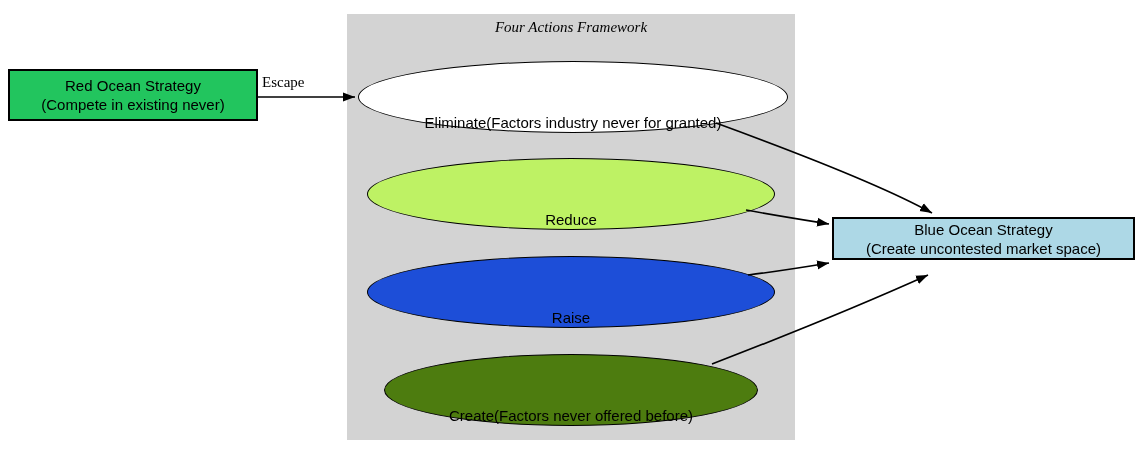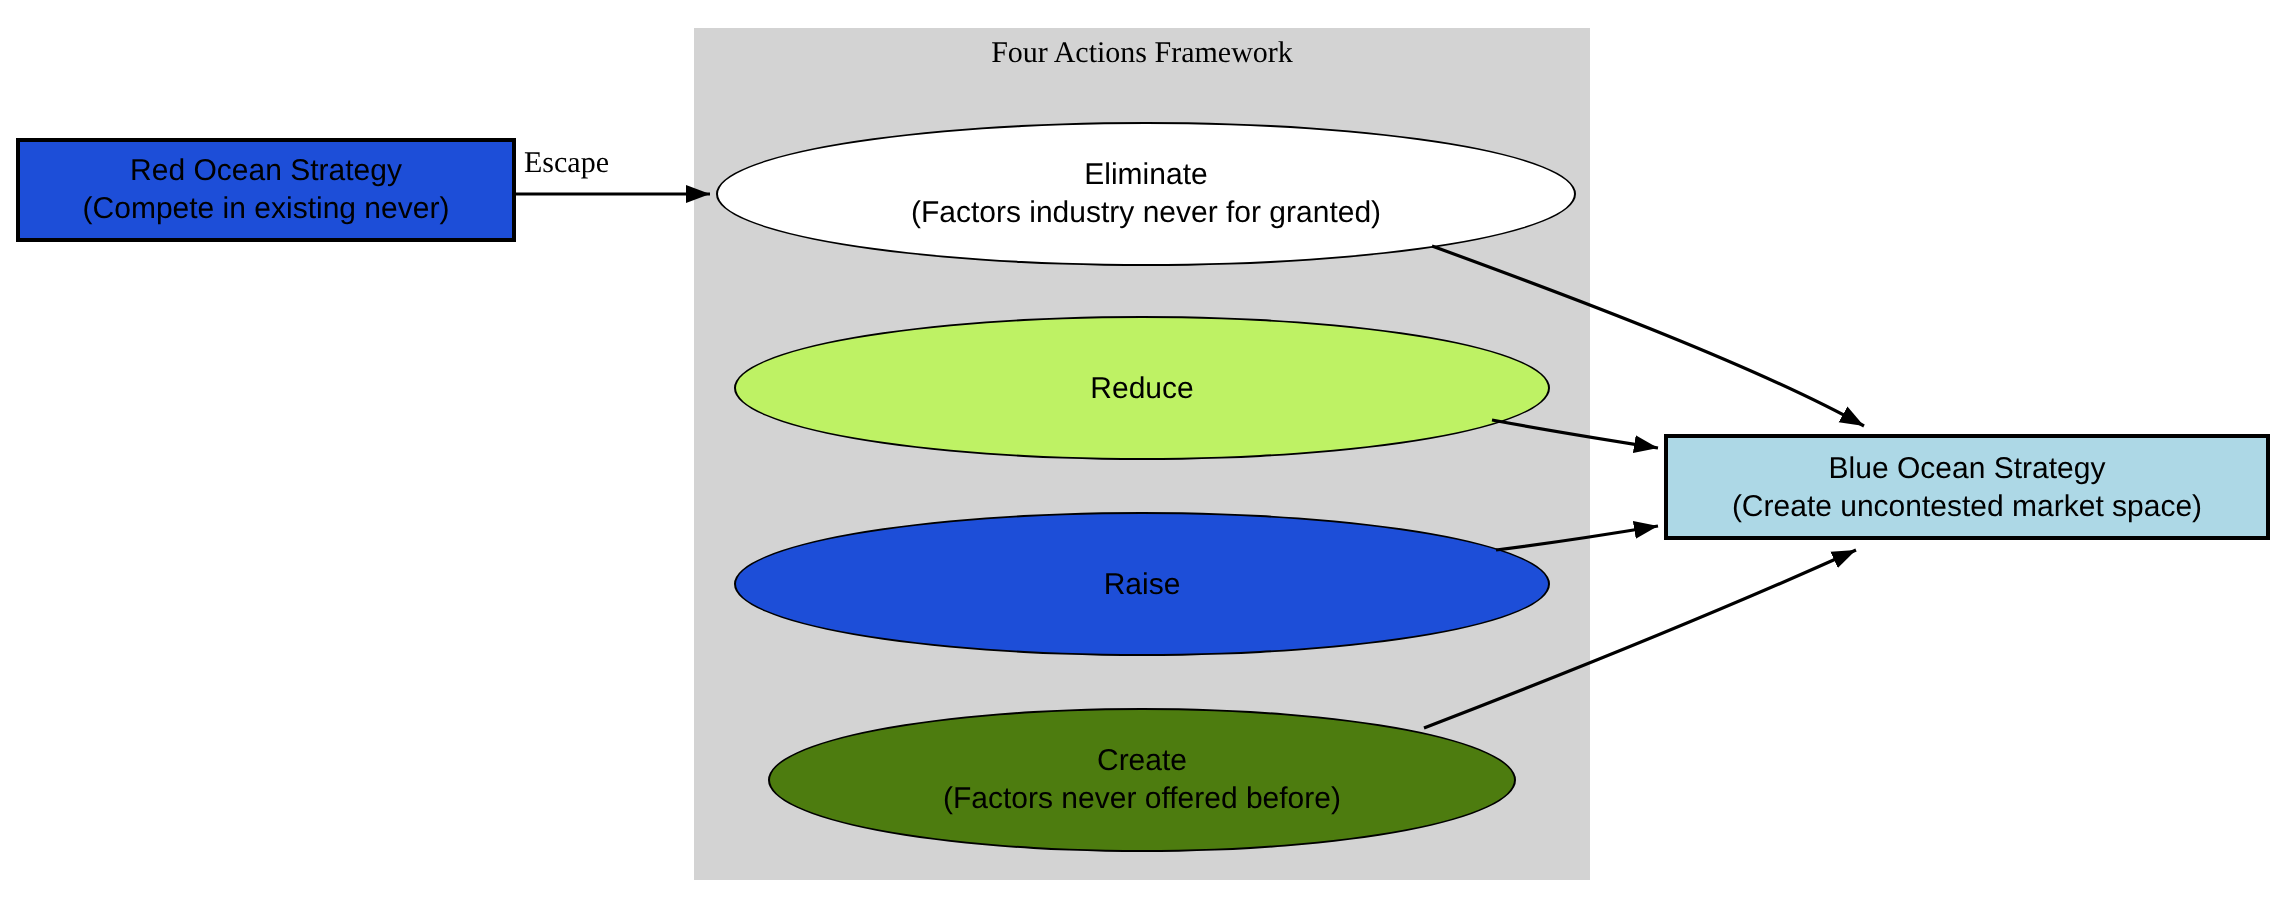--- a/index.html
+++ b/index.html
@@ -25,20 +25,21 @@
   }
   .cluster-title {
     position: absolute;
     left: 347px;
     top: 19px;
     width: 448px;
     text-align: center;
     font-family: "Liberation Serif", serif;
     font-size: 15px;
     color: #000000;
+    font-style: italic;
   }
   .node-rect {
     position: absolute;
     box-sizing: border-box;
     border: 2px solid #000000;
     display: flex;
     flex-direction: column;
     align-items: center;
     justify-content: center;
     text-align: center;
@@ -49,30 +50,30 @@
   .red-box {
     left: 8px;
     top: 69px;
     width: 250px;
     height: 52px;
   }
   .blue-box {
     left: 832px;
     top: 217px;
     width: 303px;
-    height: 53px;
+    height: 43px;
   }
   .ellipse {
     position: absolute;
     box-sizing: border-box;
     border: 1.5px solid #000000;
     border-radius: 50%;
     display: flex;
-    flex-direction: column;
-    align-items: center;
+    flex-direction: row;
+    align-items: flex-end;
     justify-content: center;
     text-align: center;
     font-size: 15px;
     line-height: 19px;
     color: #000000;
   }
   .el-eliminate { left: 358px; top: 61px;  width: 430px; height: 72px; }
   .el-reduce    { left: 367px; top: 158px; width: 408px; height: 72px; }
   .el-raise     { left: 367px; top: 256px; width: 408px; height: 72px; }
   .el-create    { left: 384px; top: 354px; width: 374px; height: 72px; }
@@ -100,21 +101,21 @@
   }
 </style>
 </head>
 <body>
 
 <div class="canvas">
 
   <div class="cluster" style="background-color: rgb(211, 211, 211);"></div>
   <div class="cluster-title">Four Actions Framework</div>
 
-  <div class="node-rect red-box" style="background-color: #1d4ed8;">
+  <div class="node-rect red-box" style="background-color: #22c55e;">
     <span>Red Ocean Strategy</span>
     <span>(Compete in existing never)</span>
   </div>
 
   <div class="edge-label">Escape</div>
 
   <div class="ellipse el-eliminate" style="background-color: rgb(255, 255, 255);">
     <span>Eliminate</span>
     <span>(Factors industry never for granted)</span>
   </div>

